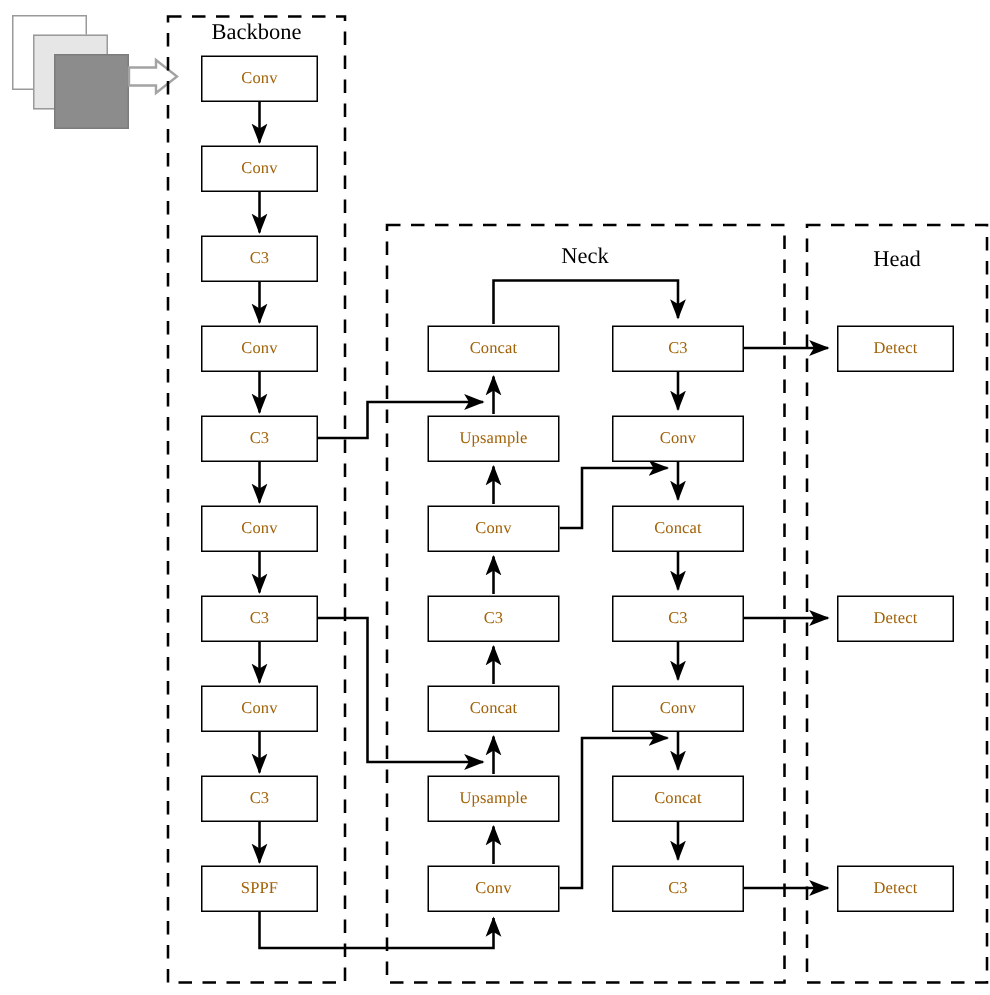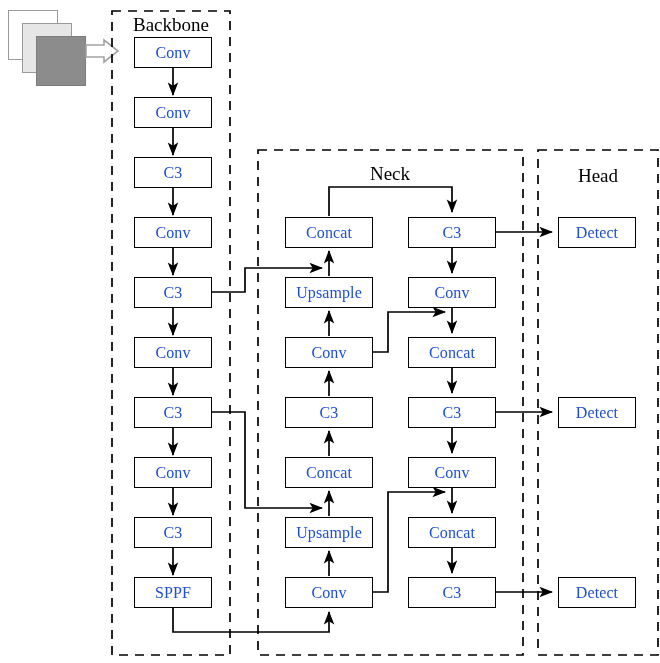--- a/index.html
+++ b/index.html
@@ -4,28 +4,28 @@
 <title>YOLOv5 Architecture Diagram</title>
 <style>
   html,body{margin:0;padding:0;background:#ffffff;}
   body{
     font-family:"Liberation Serif","DejaVu Serif",serif;
     width:660px;height:663px;position:relative;overflow:hidden;
   }
   #canvas{position:absolute;left:0;top:0;width:660px;height:663px;}
   svg.layer{position:absolute;left:0;top:0;width:660px;height:663px;}
   .grp-label{
-    position:absolute;font-size:19px;color:#000;text-align:center;
+    position:absolute;font-size:15px;color:#000;text-align:center;
     white-space:nowrap;
   }
   .node{
     position:absolute;box-sizing:border-box;
     border:1.6px solid #000;background:#ffffff;
     display:flex;align-items:center;justify-content:center;
-    font-size:16px;color:#1d4ed8;line-height:1;
+    font-size:11px;color:#a16207;line-height:1;
     letter-spacing:0.1px;
   }
   .sq{position:absolute;box-sizing:border-box;}
 </style>
 </head>
 <body>
 
 <div id="canvas">
 
   <div class="sq" style="left:8px;top:10px;width:50px;height:50px;background:#ffffff;border:1.5px solid #9a9a9a;"></div>

